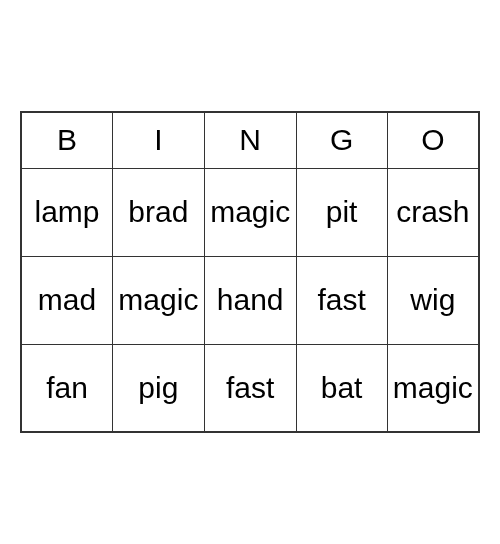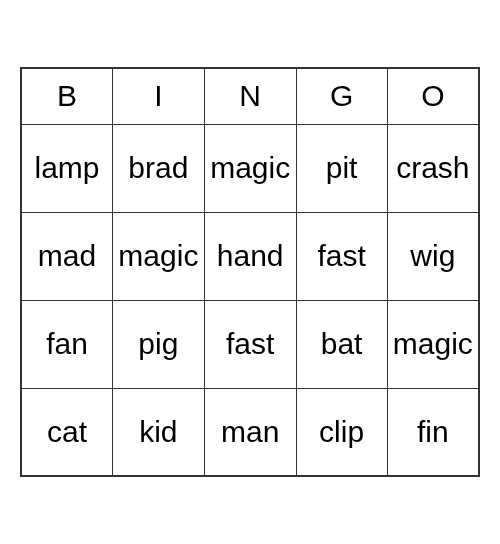--- a/index.html
+++ b/index.html
@@ -68,21 +68,14 @@
         <td>fast</td>
         <td>wig</td>
       </tr>
       <tr>
         <td>fan</td>
         <td>pig</td>
         <td>fast</td>
         <td>bat</td>
         <td>magic</td>
       </tr>
-      <tr>
-        <td>cat</td>
-        <td>kid</td>
-        <td>man</td>
-        <td>clip</td>
-        <td>fin</td>
-      </tr>
     </tbody>
 </table>
 
 </body></html>

